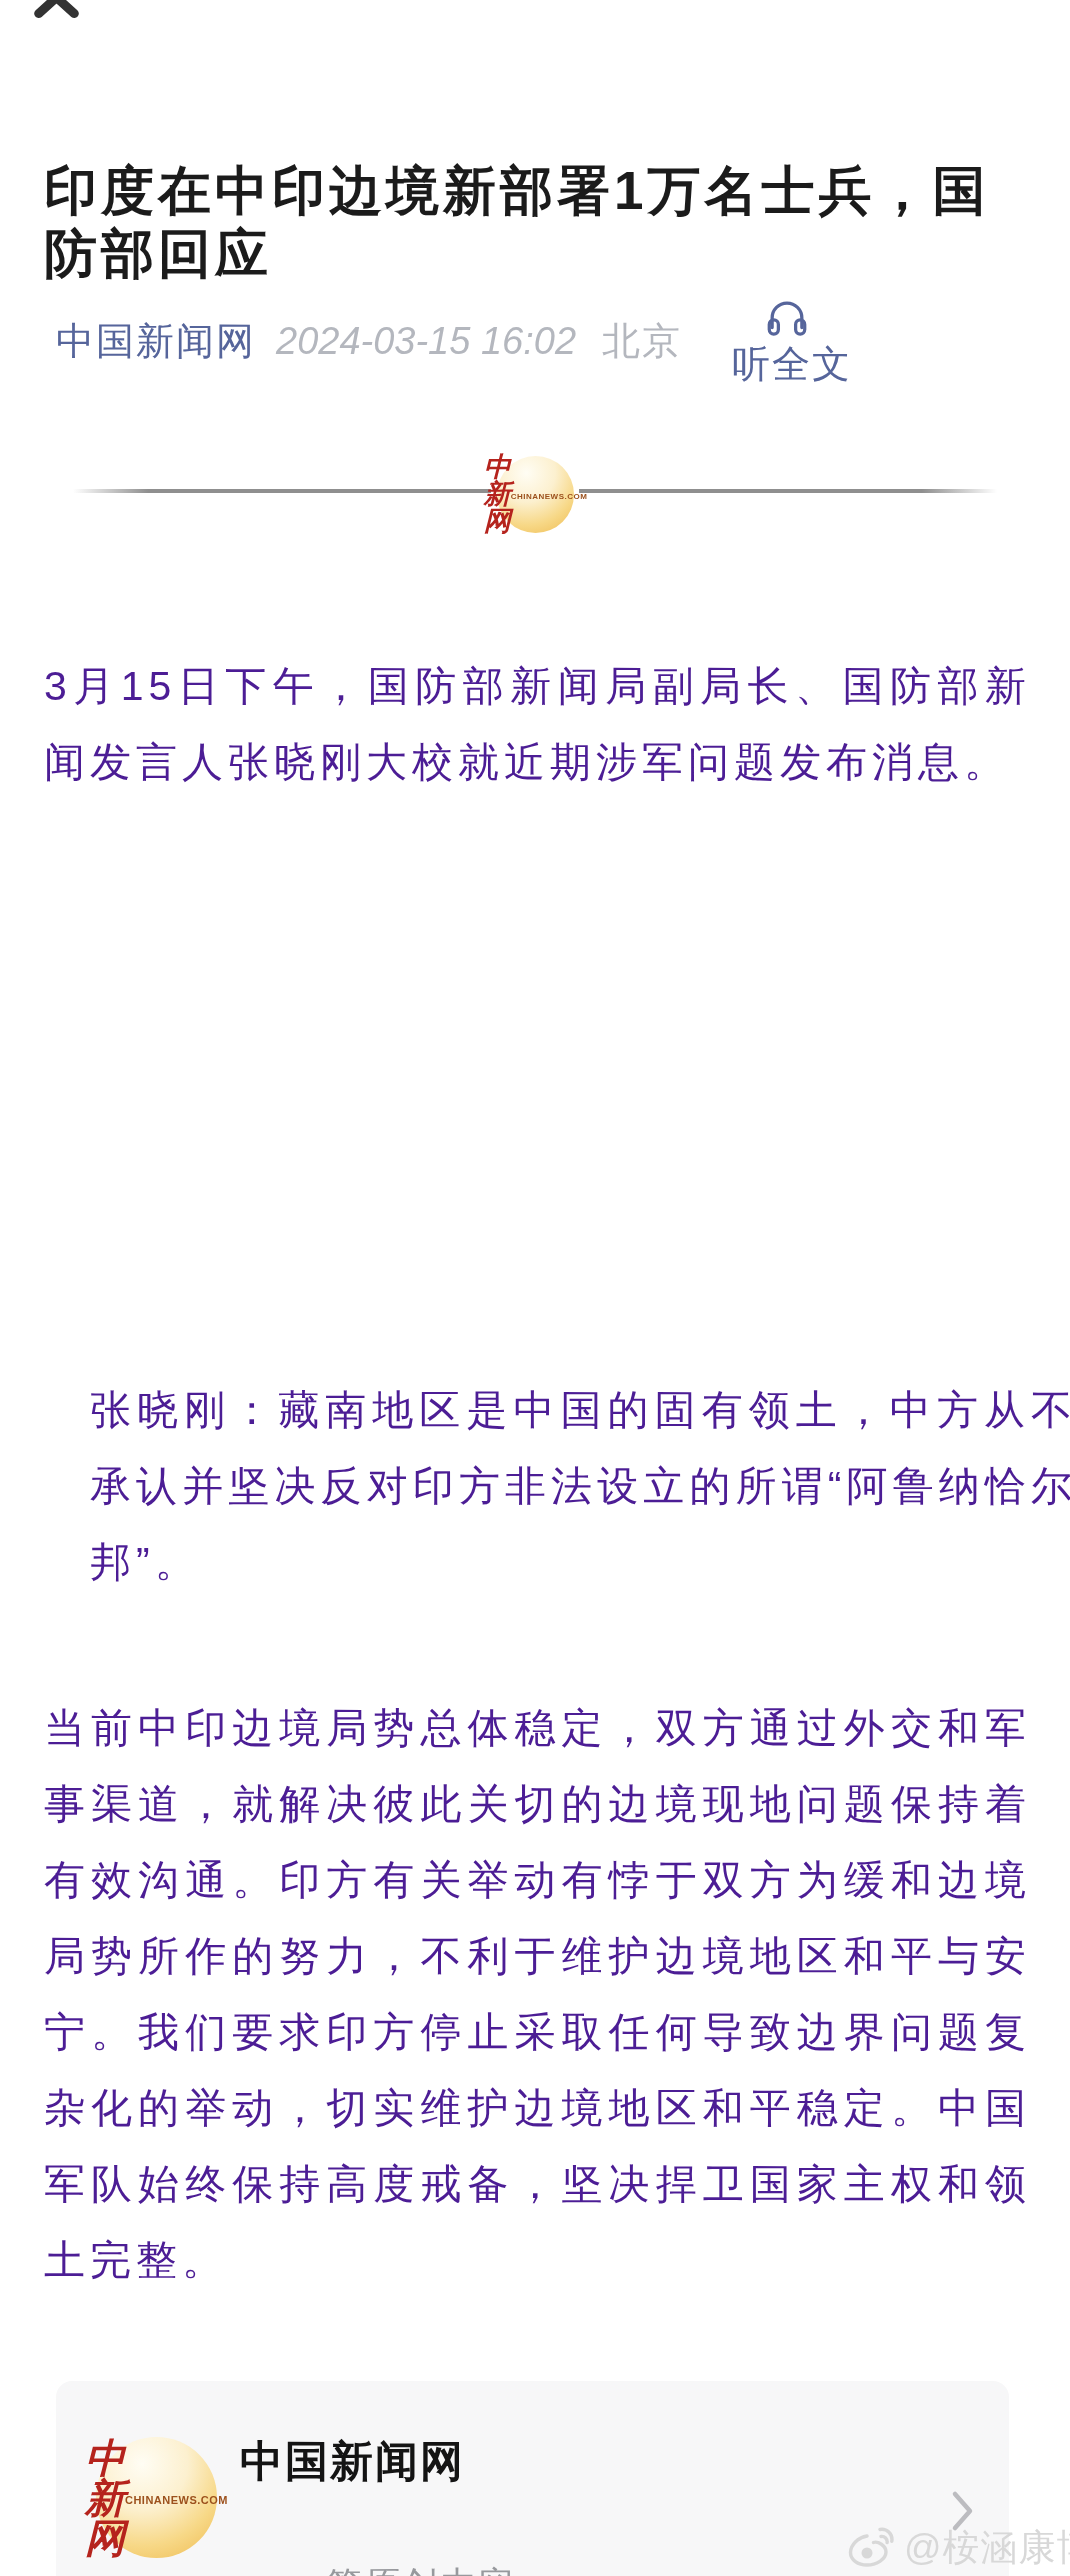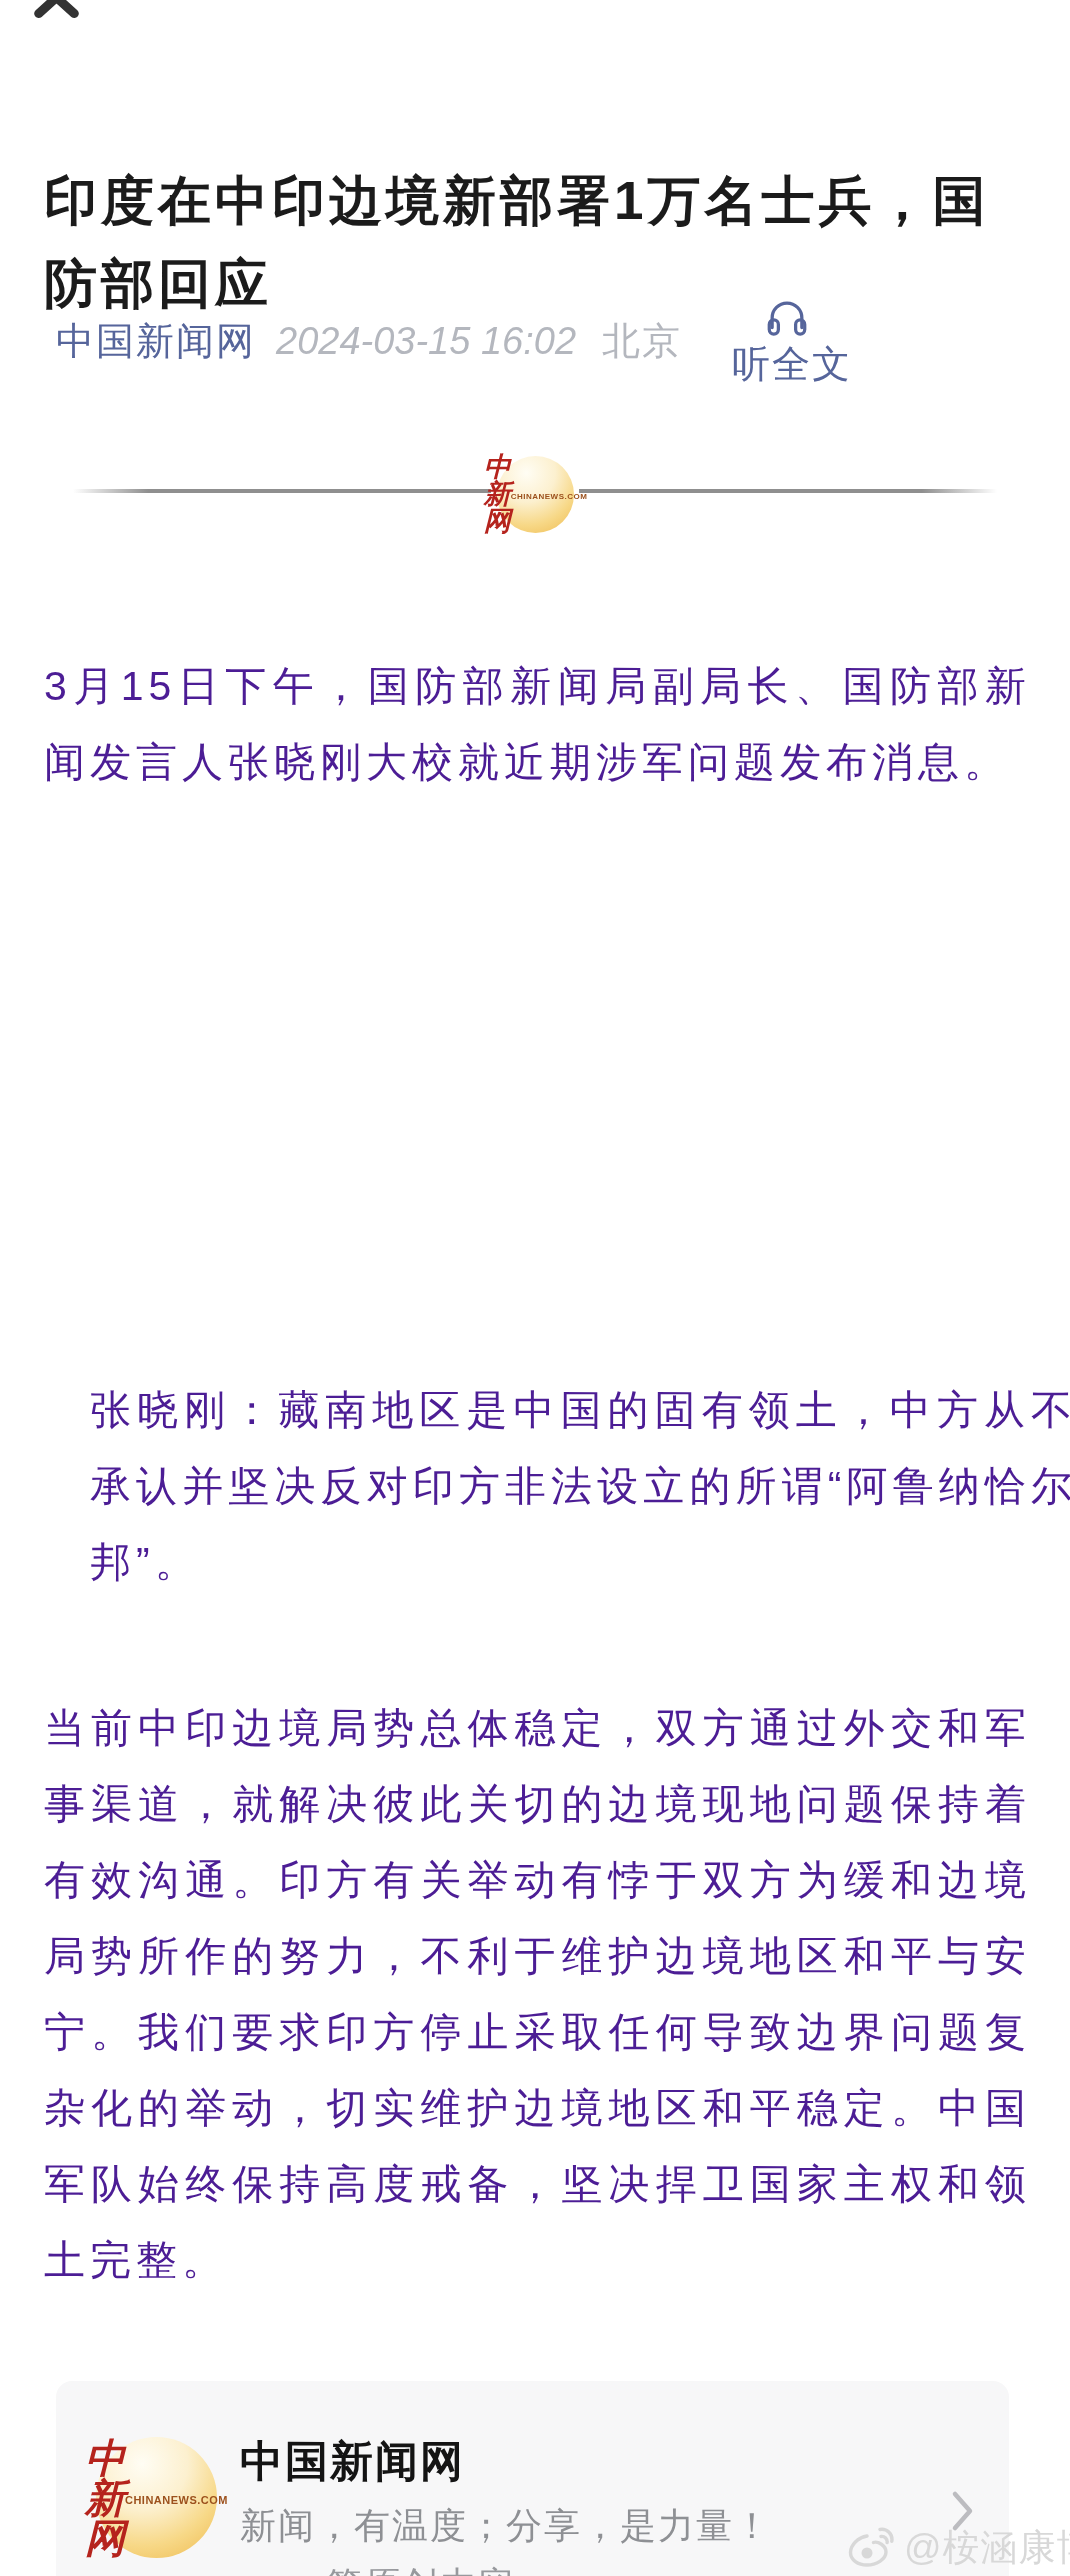--- a/index.html
+++ b/index.html
@@ -10,21 +10,21 @@
     -webkit-font-smoothing:antialiased;
   }
   
   .close-wrap{position:absolute;left:26px;top:-34px;width:61px;height:61px;}
   .close-wrap .bar{position:absolute;left:2px;top:27px;width:57px;height:9px;border-radius:5px;background:#333;}
   .close-wrap .bar.b1{transform:rotate(42deg);}
   .close-wrap .bar.b2{transform:rotate(-42deg);}
 
   .title{
     position:absolute;left:44px;top:123px;width:953px;
-    font-size:53px;line-height:83px;font-weight:600;color:#1b1b1b;
+    font-size:53px;line-height:63px;font-weight:600;color:#1b1b1b;
     letter-spacing:4px;
   }
   .meta{
     position:absolute;left:56px;top:315px;width:981px;height:52px;
     display:flex;align-items:center;font-size:38px;letter-spacing:2px;white-space:nowrap;
   }
   .meta .source{color:#56659b;}
   .meta .time{color:#b4b7be;margin-left:20px;letter-spacing:0;font-style:italic;}
   .meta .loc{color:#b4b7be;margin-left:26px;}
   .listen{display:flex;align-items:center;margin-left:40px;color:#56659b;flex-direction:column;}
@@ -114,21 +114,20 @@
   <p class="para p1">3月15日下午，国防部新闻局副局长、国防部新闻发言人张晓刚大校就近期涉军问题发布消息。</p>
   <p class="para p3">张晓刚：藏南地区是中国的固有领土，中方从不承认并坚决反对印方非法设立的所谓“阿鲁纳恰尔邦”。</p>
   <p class="para p4">当前中印边境局势总体稳定，双方通过外交和军事渠道，就解决彼此关切的边境现地问题保持着有效沟通。印方有关举动有悖于双方为缓和边境局势所作的努力，不利于维护边境地区和平与安宁。我们要求印方停止采取任何导致边界问题复杂化的举动，切实维护边境地区和平稳定。中国军队始终保持高度戒备，坚决捍卫国家主权和领土完整。</p>
 
   <div class="card">
     <div class="logo-badge">
       <span class="logo-cn">中新网</span>
       <span class="logo-en">CHINANEWS.COM</span>
     </div>
     <div class="pub-name">中国新闻网</div>
-    <div class="pub-slogan">新闻，有温度；分享，是力量！</div>
     <div class="clipped-line">篇原创内容</div>
     <svg class="chevron" viewBox="0 0 24 46">
       <polyline points="4,6 19,23 4,40" fill="none" stroke="#bcbcc0" stroke-width="4.5" stroke-linecap="round" stroke-linejoin="round"></polyline>
     </svg>
   </div>
 
   <div class="watermark">
     <svg viewBox="0 0 52 50">
       <path d="M21 13c-9 1.5-16.5 9-16.5 16.5C4.5 37 12 42 21 42s19-5.5 19-13c0-6.5-8-11-12.5-9.5" fill="none" stroke="#d8d8d8" stroke-width="3.4" stroke-linecap="round"></path>
       <circle cx="21" cy="30" r="5.5" fill="#d8d8d8"></circle>

